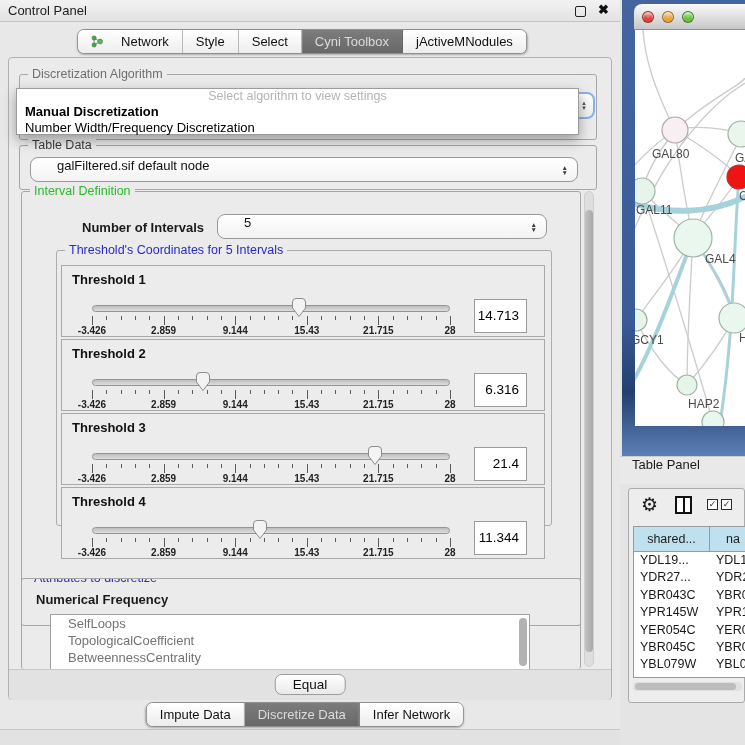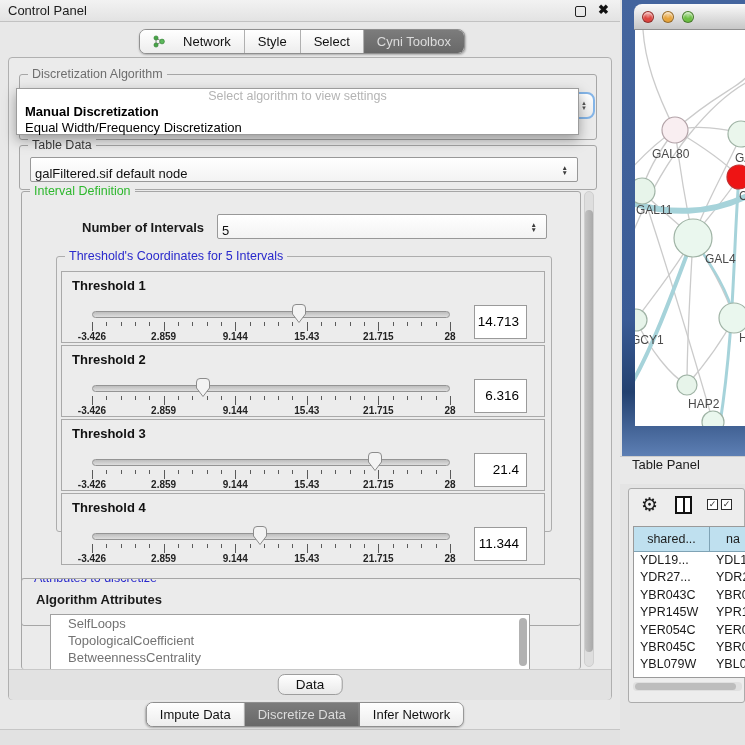--- a/index.html
+++ b/index.html
@@ -19,21 +19,21 @@
   .seg .tab.sel{background:linear-gradient(#7c7c7c,#686868);color:#dcdcdc;border-right-color:#565656}
   #toptabs{position:absolute;left:302px;top:29px;transform:translateX(-50%)}
   #bottabs{position:absolute;left:305px;top:702px;transform:translateX(-50%)}
 
   #cbox{position:absolute;left:8px;top:57px;width:604px;height:643px;background:#ebebeb;border:1px solid #b0b0b0;border-radius:4px}
 
   .grp{position:absolute;border:1px solid #a6a6a6;border-radius:3px}
   .legend{position:absolute;top:-8px;left:8px;background:#ebebeb;padding:0 4px;font-size:12.5px;white-space:nowrap}
   .lg-green{color:#2eb82e}.lg-blue{color:#2929cc}.lg-dark{color:#6e6e6e}
 
-  .combo{position:absolute;background:linear-gradient(#ffffff,#f3f3f3);border:1px solid #989898;border-radius:2px;font-size:13px;display:flex;align-items:flex-end;padding:0 4px;color:#111}
+  .combo{position:absolute;background:linear-gradient(#ffffff,#f3f3f3);border:1px solid #989898;border-radius:8px;font-size:13px;display:flex;align-items:flex-start;padding:0 26px;color:#111}
   .combo .arrows{position:absolute;right:9px;top:50%;transform:translateY(-50%);display:flex;flex-direction:column;align-items:center;font-size:6.5px;line-height:5.5px;color:#3c3c3c}
 
   #popup{position:absolute;left:7px;top:30px;width:563px;height:47px;background:#fff;border:1px solid #9c9c9c;box-shadow:0 5px 12px rgba(0,0,0,.35);z-index:40}
   #popup .ph{height:15px;text-align:center;color:#b4b4b4;font-size:12.5px;line-height:15px}
   #popup .opt{height:16px;line-height:16px;font-size:13px;padding-left:8px;color:#000}
   #popup .opt.b{font-weight:bold}
   #focusfrag{position:absolute;left:550px;top:34px;width:36px;height:27px;border:2px solid #84b5e8;border-radius:8px;background:linear-gradient(#fff,#ececec);z-index:30}
   #focusfrag .arrows{position:absolute;right:6px;top:50%;transform:translateY(-50%);display:flex;flex-direction:column;align-items:center;font-size:6px;line-height:5px;color:#555}
 
   
@@ -111,38 +111,41 @@
       </div>
       <div class="tab">
         <span>Style</span>
       </div>
       <div class="tab">
         <span>Select</span>
       </div>
       <div class="tab sel">
         <span>Cyni Toolbox</span>
       </div>
+      <div class="tab">
+        <span>jActiveMNodules</span>
+      </div>
     </div>
 
   <div id="cbox">
 
     <div class="grp" style="left:10px;top:16px;width:578px;height:66px">
       <span class="legend lg-dark">Discretization Algorithm</span>
     </div>
     <div id="focusfrag">
       <span class="arrows">
           <span>▲</span>
           <span>▼</span>
         </span>
     </div>
 
     <div id="popup">
       <div class="ph">Select algorithm to view settings</div>
     <div class="opt b">Manual Discretization</div>
-        <div class="opt">Equal Width/Frequency Discretization</div>
+        <div class="opt">Number Width/Frequency Discretization</div>
       </div>
 
     <div class="grp" style="left:10px;top:87px;width:578px;height:45px">
       <span class="legend lg-dark" style="color:#3a3a3a">Table Data</span>
       <div class="combo" style="left:10px;top:11px;width:548px;height:25px">
         <span>galFiltered.sif default node</span>
         <span class="arrows">
             <span>▲</span>
             <span>▼</span>
           </span>
@@ -153,21 +156,21 @@
       <span class="legend lg-green">Interval Definition</span>
       <span style="position:absolute;left:60px;top:28px;font-weight:bold">Number of Intervals</span>
       <div class="combo" style="left:195px;top:22px;width:330px;height:25px">
         <span>5</span>
         <span class="arrows">
             <span>▲</span>
             <span>▼</span>
           </span>
       </div>
 
-      <div class="grp" style="left:34px;top:64px;width:496px;height:276px;border-color:#adadad">
+      <div class="grp" style="left:34px;top:58px;width:496px;height:276px;border-color:#adadad">
         <span class="legend lg-blue">Threshold's Coordinates for 5 Intervals</span>
         <div id="thr-container">
             <div class="thr-panel" style="top: 14px;">
               <div class="thr-label">Threshold 1</div>
               <div class="sl-track"></div>
               <div class="ticks">
                 <div class="tick major" style="left: 0%;"></div>
                 <div class="tick minor" style="left: 4%;"></div>
                 <div class="tick minor" style="left: 8%;"></div>
                 <div class="tick minor" style="left: 12%;"></div>
@@ -338,32 +341,32 @@
                   <path d="M1.5 5 Q1.5 1.5 5 1.5 L11 1.5 Q14.5 1.5 14.5 5 L14.5 11 L8 19.5 L1.5 11 Z" fill="#f3f3f3" stroke="#8c8c8c"></path>
                 </svg></div>
               <div class="thr-value">11.344</div>
             </div>
           </div>
       </div>
     </div>
 
     <div class="grp" style="left:12px;top:520px;width:560px;height:91px;overflow:hidden;border-bottom:none">
       <span class="legend lg-blue">Attributes to discretize</span>
-      <span style="position:absolute;left:14px;top:13px;font-weight:bold">Algorithm Attributes</span>
+      <span style="position:absolute;left:14px;top:13px;font-weight:bold">Numerical Frequency</span>
       <div id="attr-list">
 
       <div class="item">SelfLoops</div>
           <div class="item">TopologicalCoefficient</div>
           <div class="item">BetweennessCentrality</div>
           <div id="attr-sb"></div>
         </div>
     </div>
 
     <div id="applystrip">
-      <button id="applybtn">Data</button>
+      <button id="applybtn">Equal</button>
     </div>
 
     <div id="mainsb-track">
       <div id="mainsb-thumb"></div>
     </div>
   </div>
 
   <div id="bottabs" class="seg">
       <div class="tab">
         <span>Impute Data</span>

